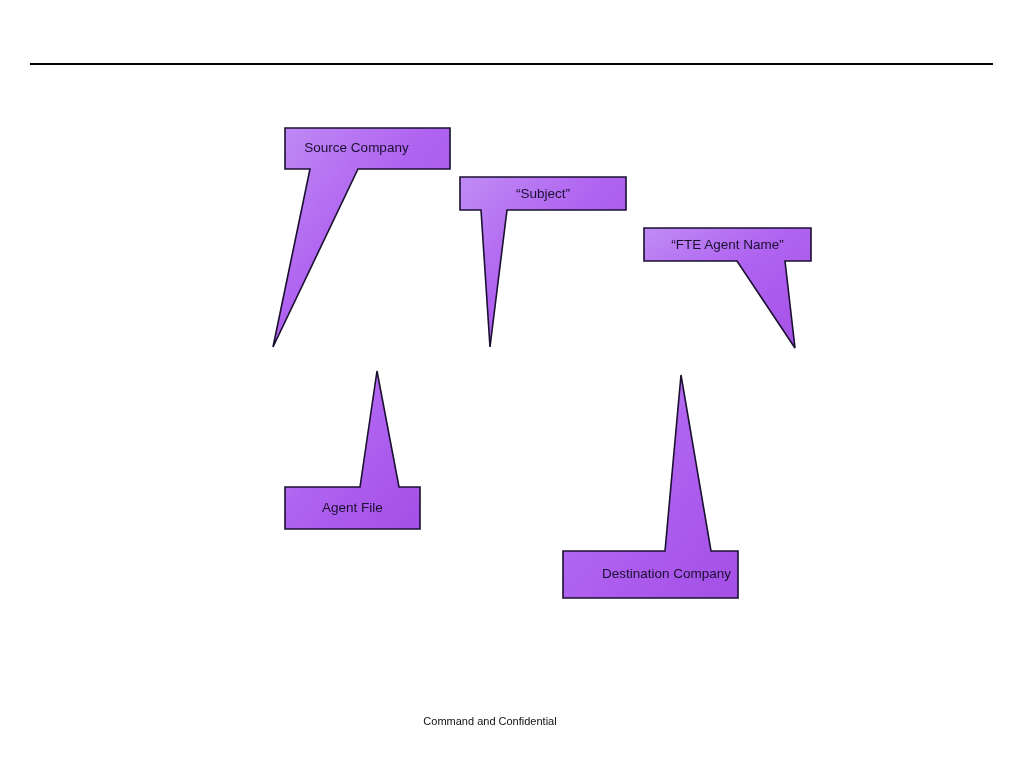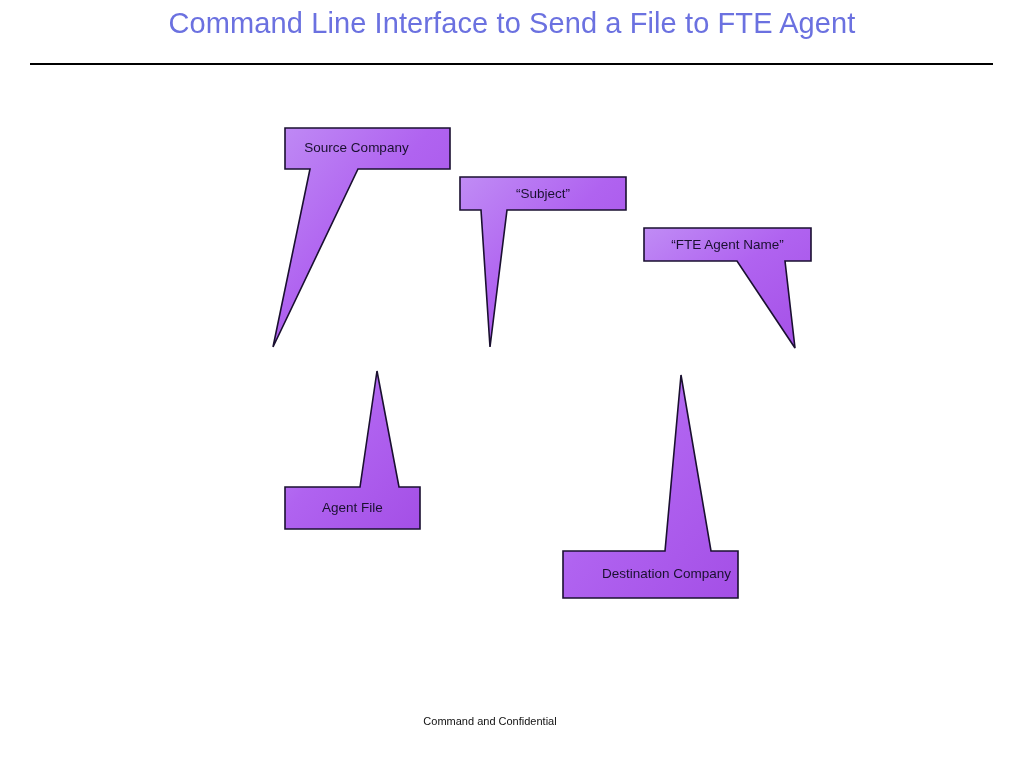--- a/index.html
+++ b/index.html
@@ -100,21 +100,20 @@
     line-height: 15px;
     color: #111111;
     margin-top: 46px;
   }
 </style>
 </head>
 <body>
 
 <div id="slide">
 
-  <div id="slide-title">Command Line Interface to Send a File to FTE Agent</div>
 
   <div id="title-rule"></div>
 
   <svg id="callout-layer" viewBox="0 0 1024 768" width="1024" height="768" xmlns="http://www.w3.org/2000/svg">
     <defs>
       <linearGradient id="gradCallout" x1="0" y1="0" x2="1" y2="1">
         <stop offset="0%" stop-color="#c08cf5"></stop>
         <stop offset="45%" stop-color="#b063f0"></stop>
         <stop offset="100%" stop-color="#a44fe6"></stop>
       </linearGradient>

